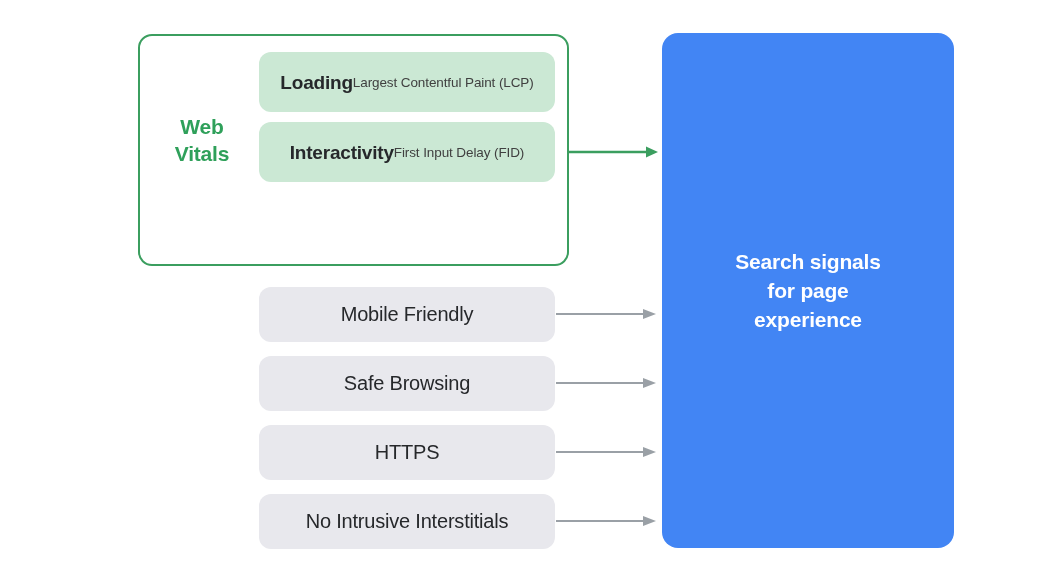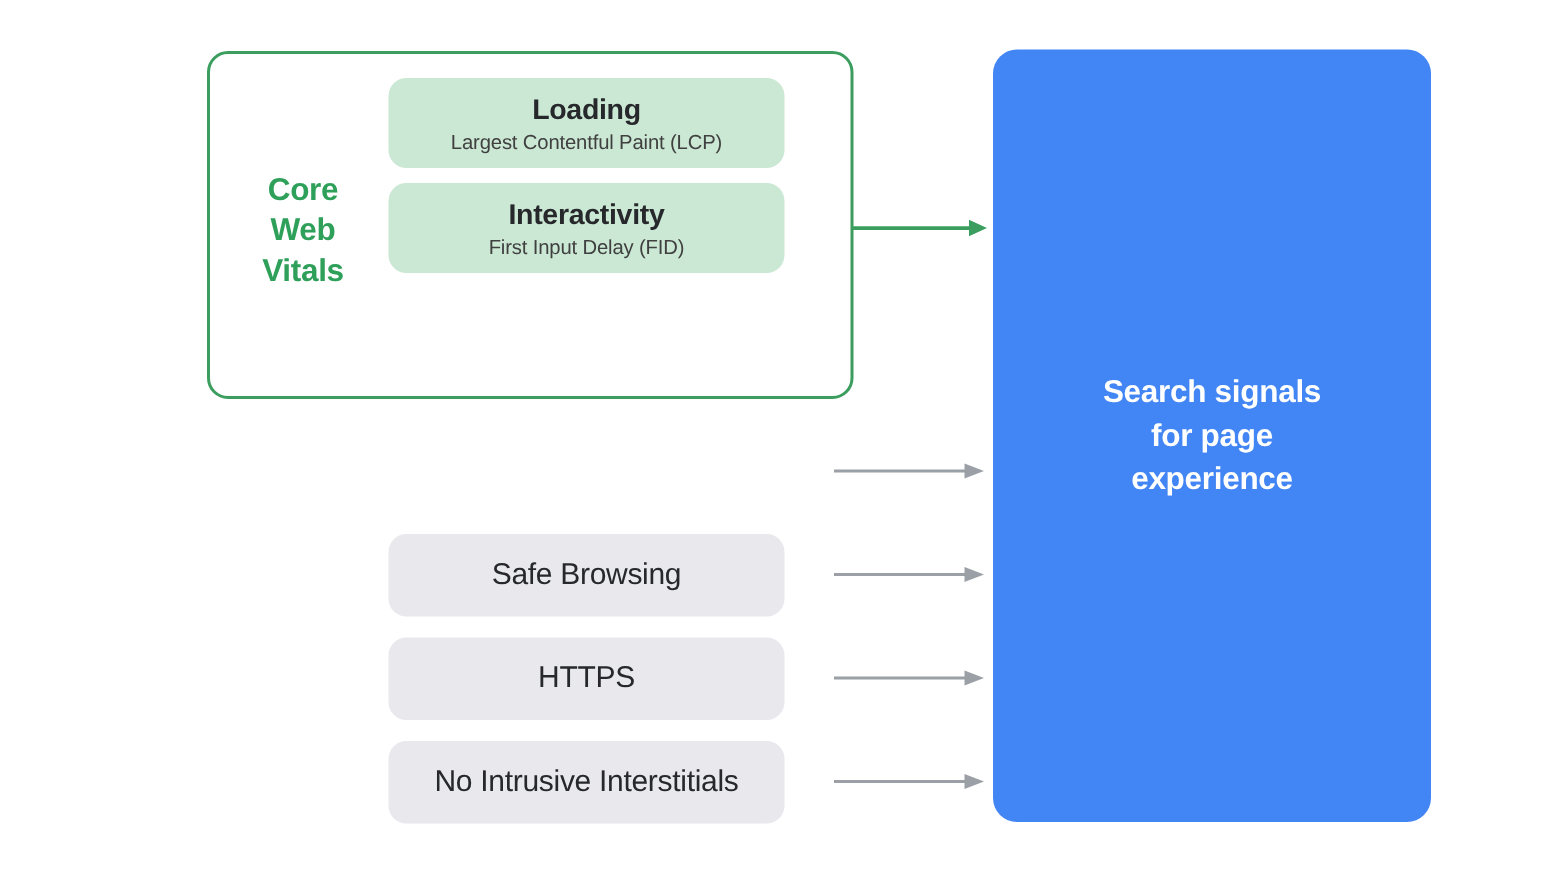--- a/index.html
+++ b/index.html
@@ -43,25 +43,25 @@
     font-weight: bold;
     line-height: 27px;
     letter-spacing: -0.2px;
   }
   .cwv-label span { display: block; }
 
   
   .pill {
     position: absolute;
     left: 259px;
-    width: 264px;
+    width: 296px;
     box-sizing: border-box;
     border-radius: 12px;
     display: flex;
-    flex-direction: column;
+    flex-direction: row;
     align-items: center;
     justify-content: center;
     text-align: center;
   }
   .pill.green {
     background: #cbe8d4;
     height: 60px;
   }
   .pill.grey {
     background: #e8e8ed;
@@ -134,36 +134,38 @@
   .result-text span { display: block; }
 </style>
 </head>
 <body>
 
 <div id="canvas">
 
   <div class="cwv-frame"></div>
 
   <div class="cwv-label">
-    <span>Core</span>
     <span>Web</span>
     <span>Vitals</span>
   </div>
 
   <div class="pill green" id="pill-loading">
     <div class="pill-title">Loading</div>
     <div class="pill-sub">Largest Contentful Paint (LCP)</div>
   </div>
 
   <div class="pill green" id="pill-interact">
     <div class="pill-title">Interactivity</div>
     <div class="pill-sub">First Input Delay (FID)</div>
   </div>
 
 
+  <div class="pill grey" id="pill-mobile">
+    <div class="pill-title">Mobile Friendly</div>
+  </div>
 
   <div class="pill grey" id="pill-safe">
     <div class="pill-title">Safe Browsing</div>
   </div>
 
   <div class="pill grey" id="pill-https">
     <div class="pill-title">HTTPS</div>
   </div>
 
   <div class="pill grey" id="pill-intersti">

